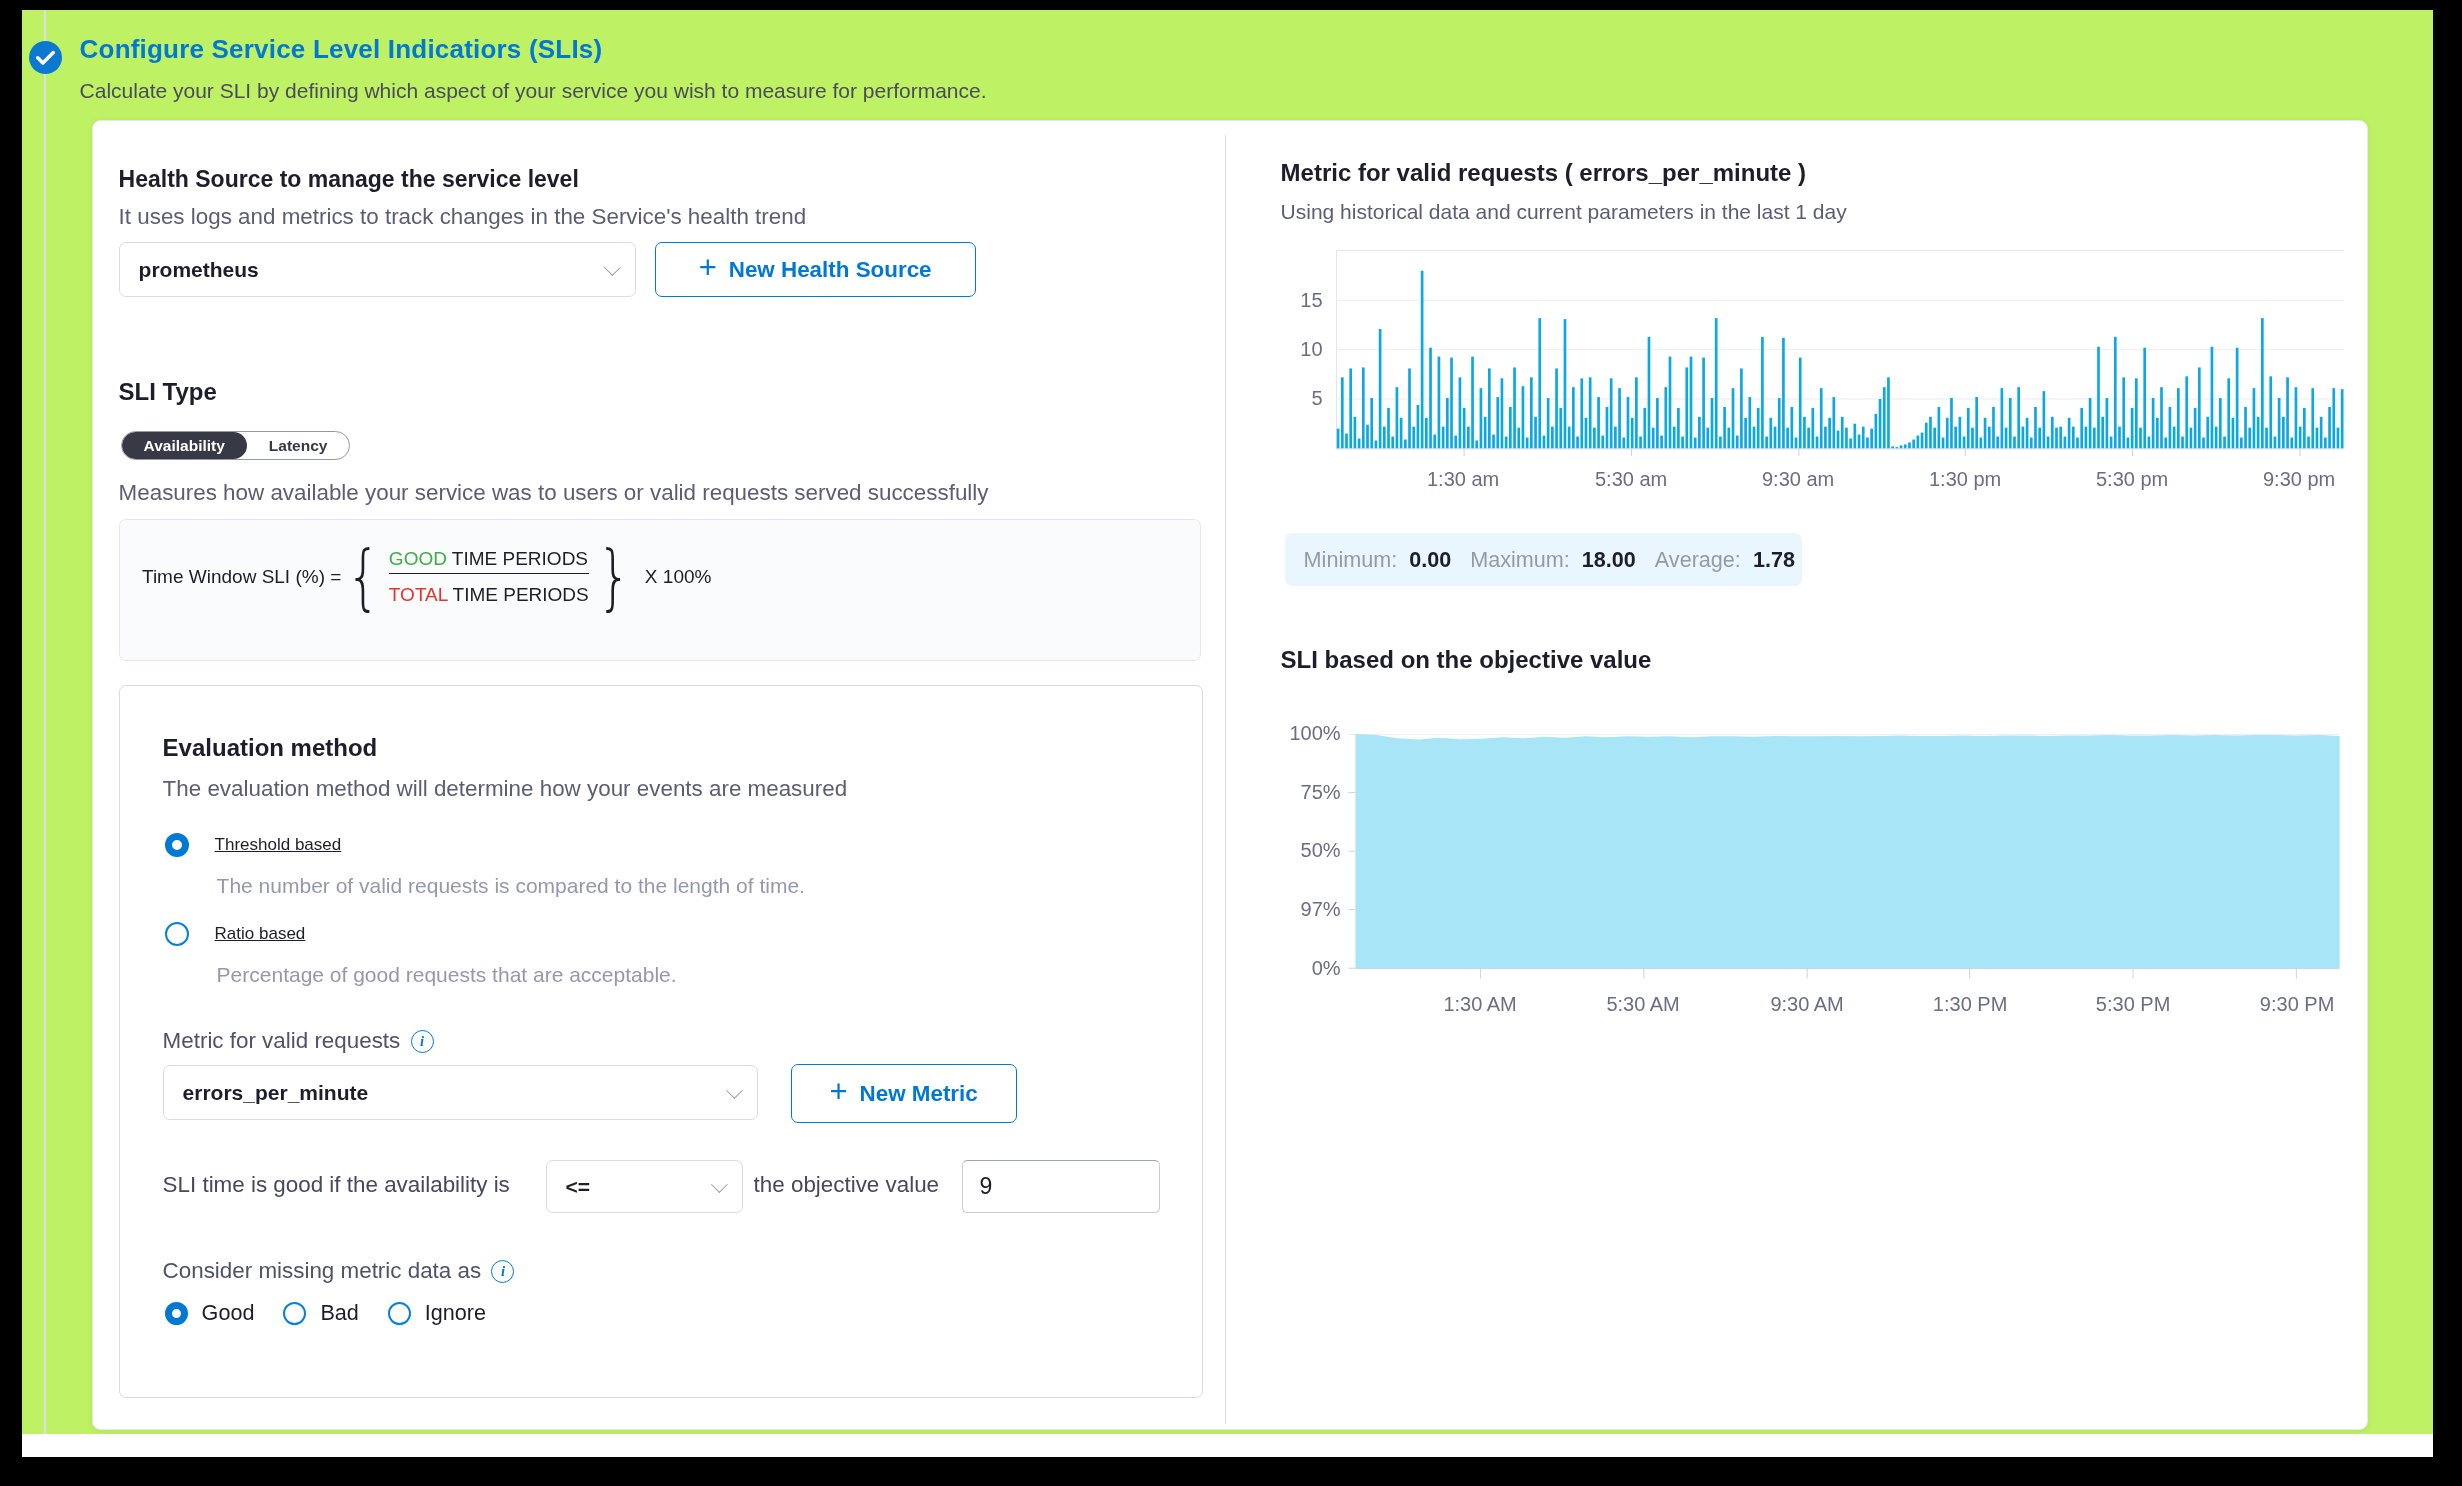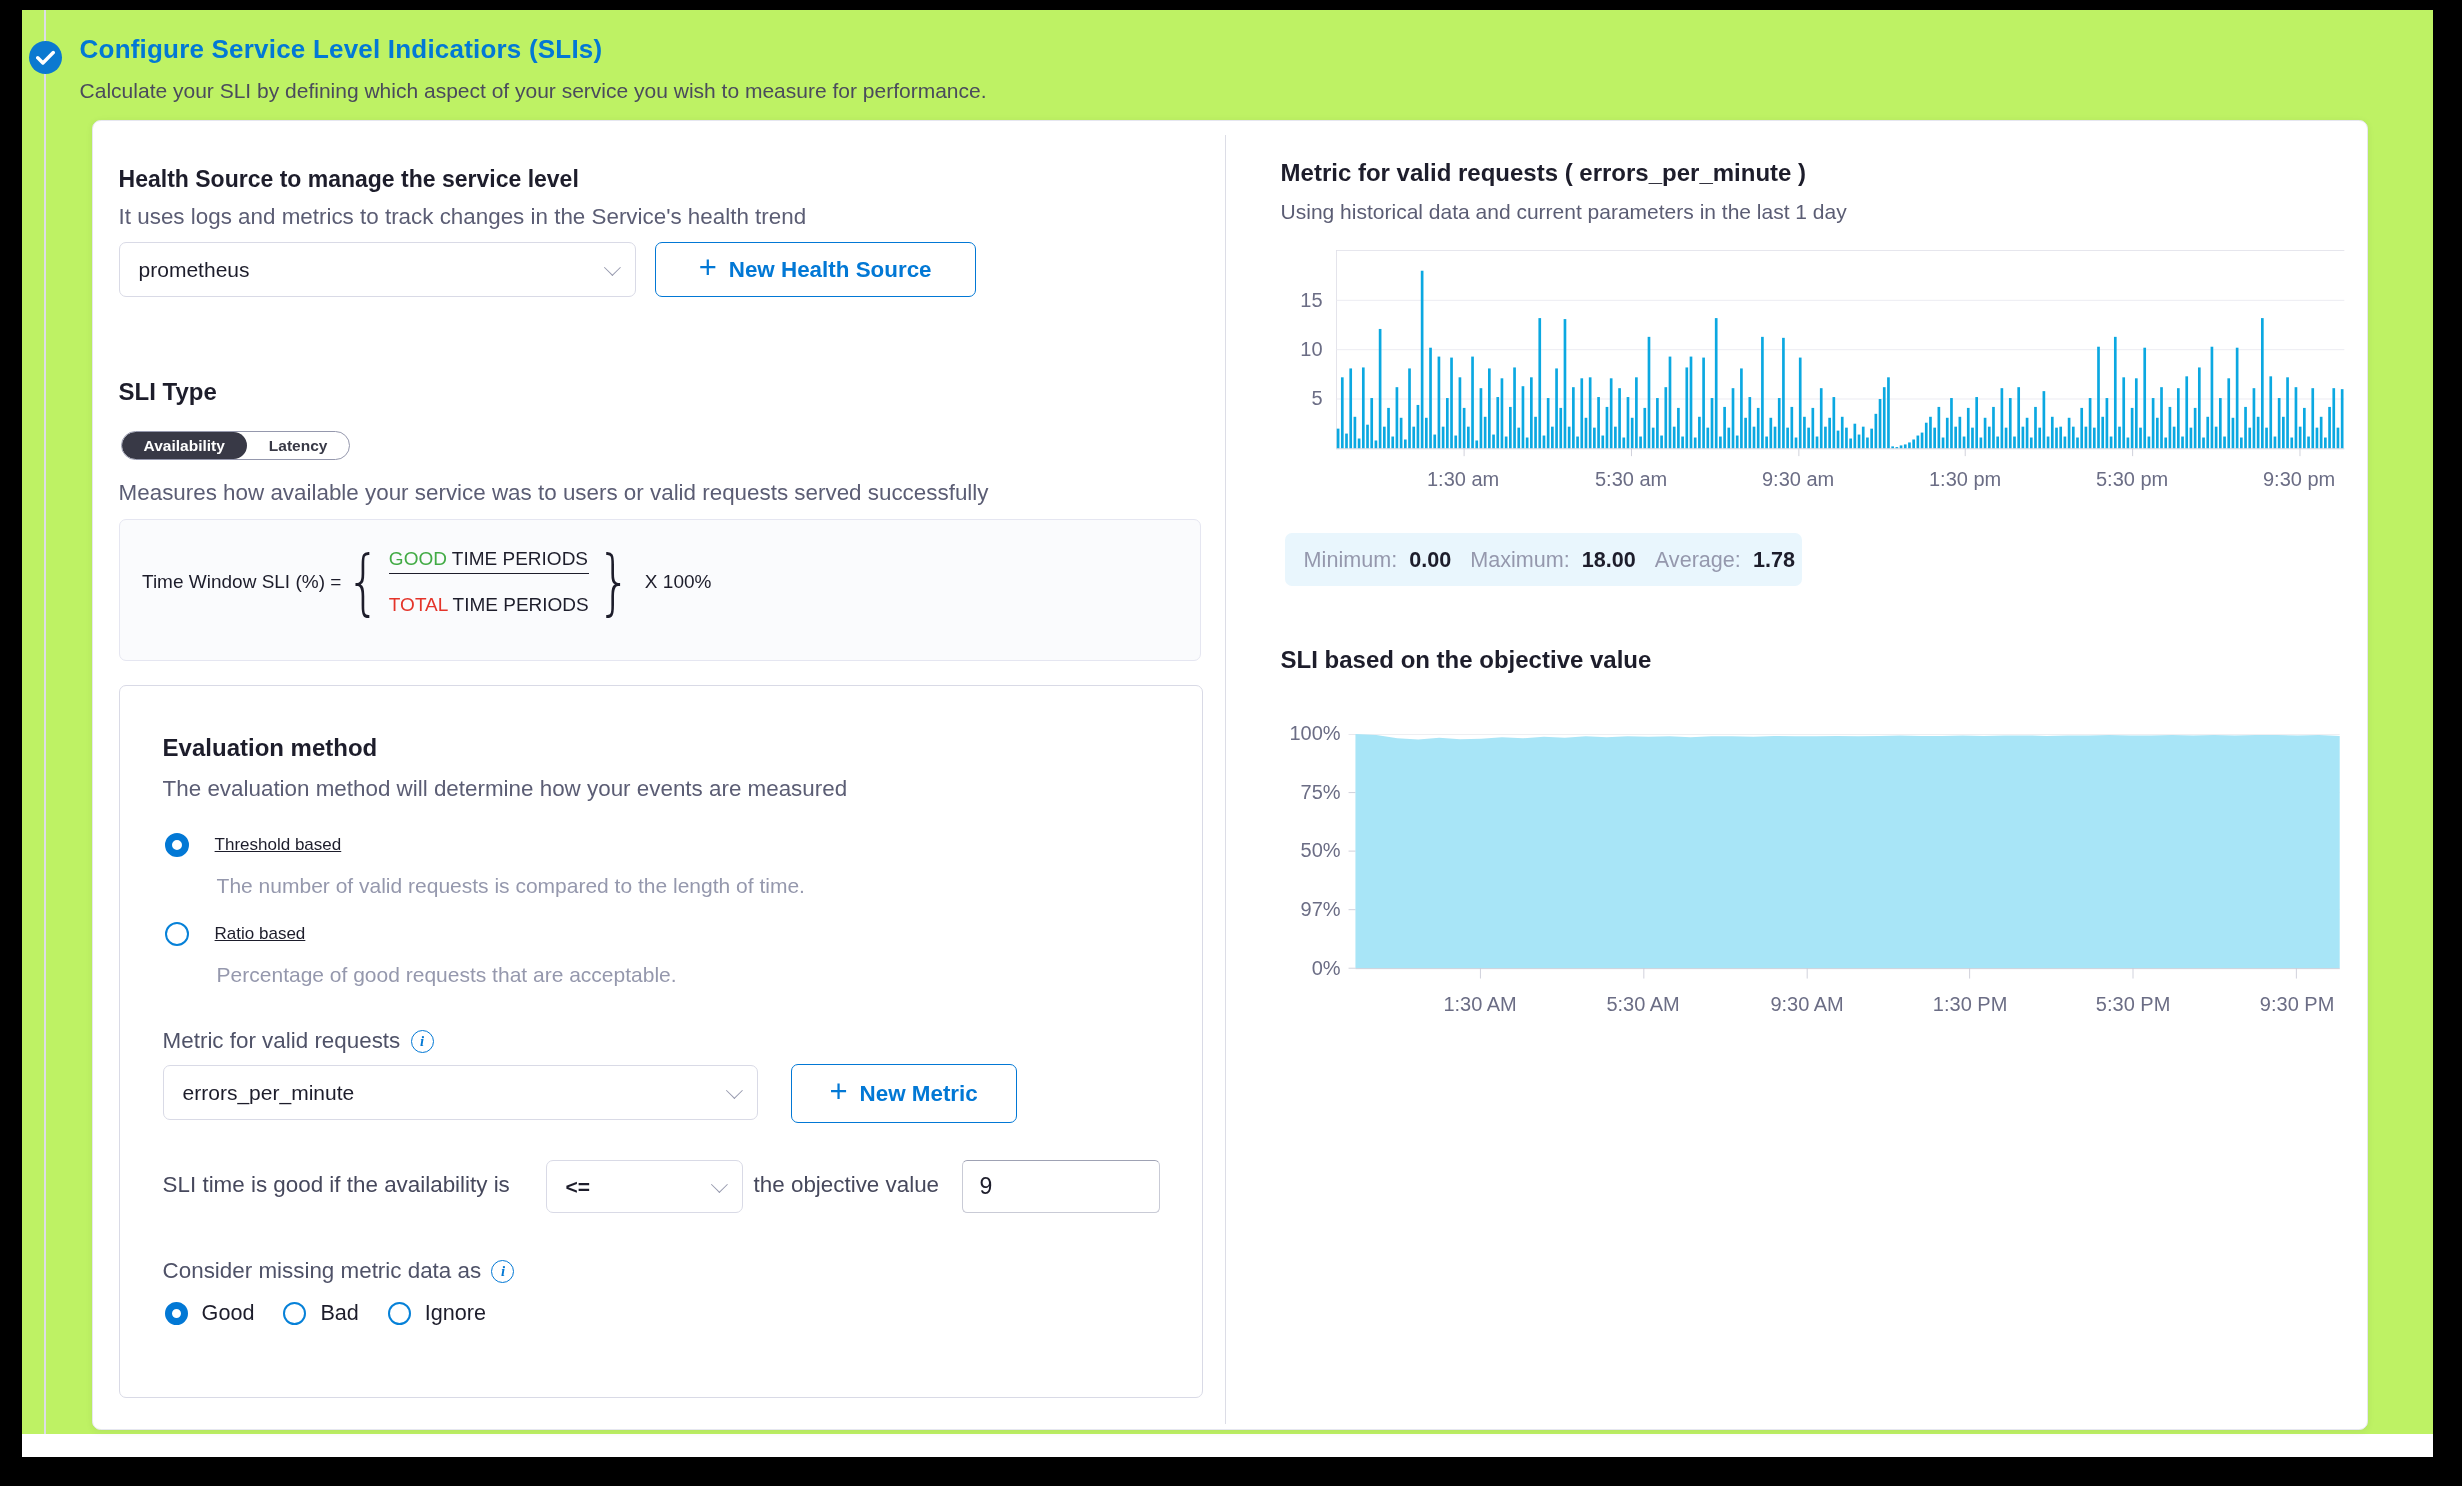--- a/index.html
+++ b/index.html
@@ -11,38 +11,38 @@
   .step-title { position:absolute; left:58px; top:24px; font-size:26px; font-weight:700; color:#0278d5; letter-spacing:0.2px; }
   .step-subtitle { position:absolute; left:58px; top:69px; font-size:21px; color:#4a4b5c; }
   .card { position:absolute; left:70px; top:110px; width:2276px; height:1310px; background:#fff; border:0.9px solid #e6e7f0; border-radius:8.6px; box-shadow:0 1.7px 7px rgba(40,41,61,.07); }
   .col-divider { position:absolute; left:1132px; top:14px; width:0.9px; height:1289px; background:#dcdde6; }
 
   
   .h2 { font-size:23px; font-weight:600; color:#1d1d2b; }
   .sub { font-size:22.4px; color:#5b5d74; }
   .hs-heading { position:absolute; left:26px; top:45px; }
   .hs-desc { position:absolute; left:26px; top:83px; }
-  .select { background:#fff; border:0.9px solid #d9dae6; border-radius:7px; display:flex; align-items:center; padding:0 19px; font-size:21px; color:#1d1d2b; justify-content:space-between; cursor:pointer; }
+  .select { background:#fff; border:0.9px solid #d9dae6; border-radius:7px; display:flex; align-items:center; padding:0 19px; font-size:21px; color:#1d1d2b; justify-content:space-between; cursor:pointer;font-weight:bold; }
   .hs-select { position:absolute; left:26px; top:121px; width:517px; height:55px; }
   .chev { width:12px; height:12px; border-right:1.7px solid #9598ad; border-bottom:1.7px solid #9598ad; transform:rotate(45deg) translateY(-3.4px); flex:0 0 auto; }
   .btn-outline { background:#fff; border:1.7px solid #0278d5; border-radius:7px; color:#0278d5; font-size:22.4px; font-weight:700; display:flex; align-items:center; justify-content:center; gap:12px; cursor:pointer; }
   .btn-outline .plus { font-size:31px; font-weight:400; line-height:1; transform:translateY(-1.7px); }
   .hs-btn { position:absolute; left:562px; top:121px; width:321px; height:55px; }
   .sli-type-h { position:absolute; left:26px; top:257px; font-size:24px; }
   .toggle { position:absolute; left:28px; top:310px; height:29px; display:inline-flex; align-items:stretch; border:0.9px solid #9598ad; border-radius:15.5px; background:#fff; overflow:hidden; }
   .toggle .seg { display:flex; align-items:center; justify-content:center; font-size:15.5px; padding:0 22px; cursor:pointer; }
   .toggle .seg.on { background:#383946; color:#fff; font-weight:700; border-radius:14.7px; }
   .toggle .seg.off { color:#383946; font-weight:600; }
   .measures { position:absolute; left:26px; top:359px; }
   .eq-box { position:absolute; left:26px; top:398px; width:1082px; height:142px; background:#fafbfd; border:0.9px solid #e5e6f1; border-radius:7px; padding:19px 22.4px 0 22.4px; font-size:19px; color:#1d1d2b; }
   .eq-box .eq-text { line-height:26px; max-width:992px; }
   .eq-row { display:flex; align-items:center; margin-top:8.6px; gap:5.2px; }
   .brace { font-family:"DejaVu Sans", sans-serif; font-size:53px; font-weight:200; color:#1d1d2b; transform:scaleY(1.35); line-height:0; }
   .frac { display:inline-flex; flex-direction:column; text-align:left; margin:0 3.4px; }
-  .frac .den { border-top:1.7px solid #1d1d2b; padding-top:20px; }
+  .frac .den { border-top:1.7px solid #1d1d2b; padding-top:10px; }
   .frac .num { padding-bottom:3.4px; }
 
   .eval-box { position:absolute; left:26px; top:564px; width:1084px; height:713px; border:0.9px solid #d9dae6; border-radius:7px; background:#fff; }
   .eval-h { position:absolute; left:43px; top:48px; font-size:24px; }
   .eval-sub { position:absolute; left:43px; top:90px; }
   .radio { width:24px; height:24px; border-radius:50%; background:#fff; flex:0 0 auto; cursor:pointer; }
   .radio.sel { border:7.8px solid #0278d5; }
   .radio.unsel { border:2.6px solid #0681d8; }
   .ropt1 { position:absolute; left:45px; top:147px; display:flex; align-items:center; gap:26px; }
   .ropt2 { position:absolute; left:45px; top:236px; display:flex; align-items:center; gap:26px; }

